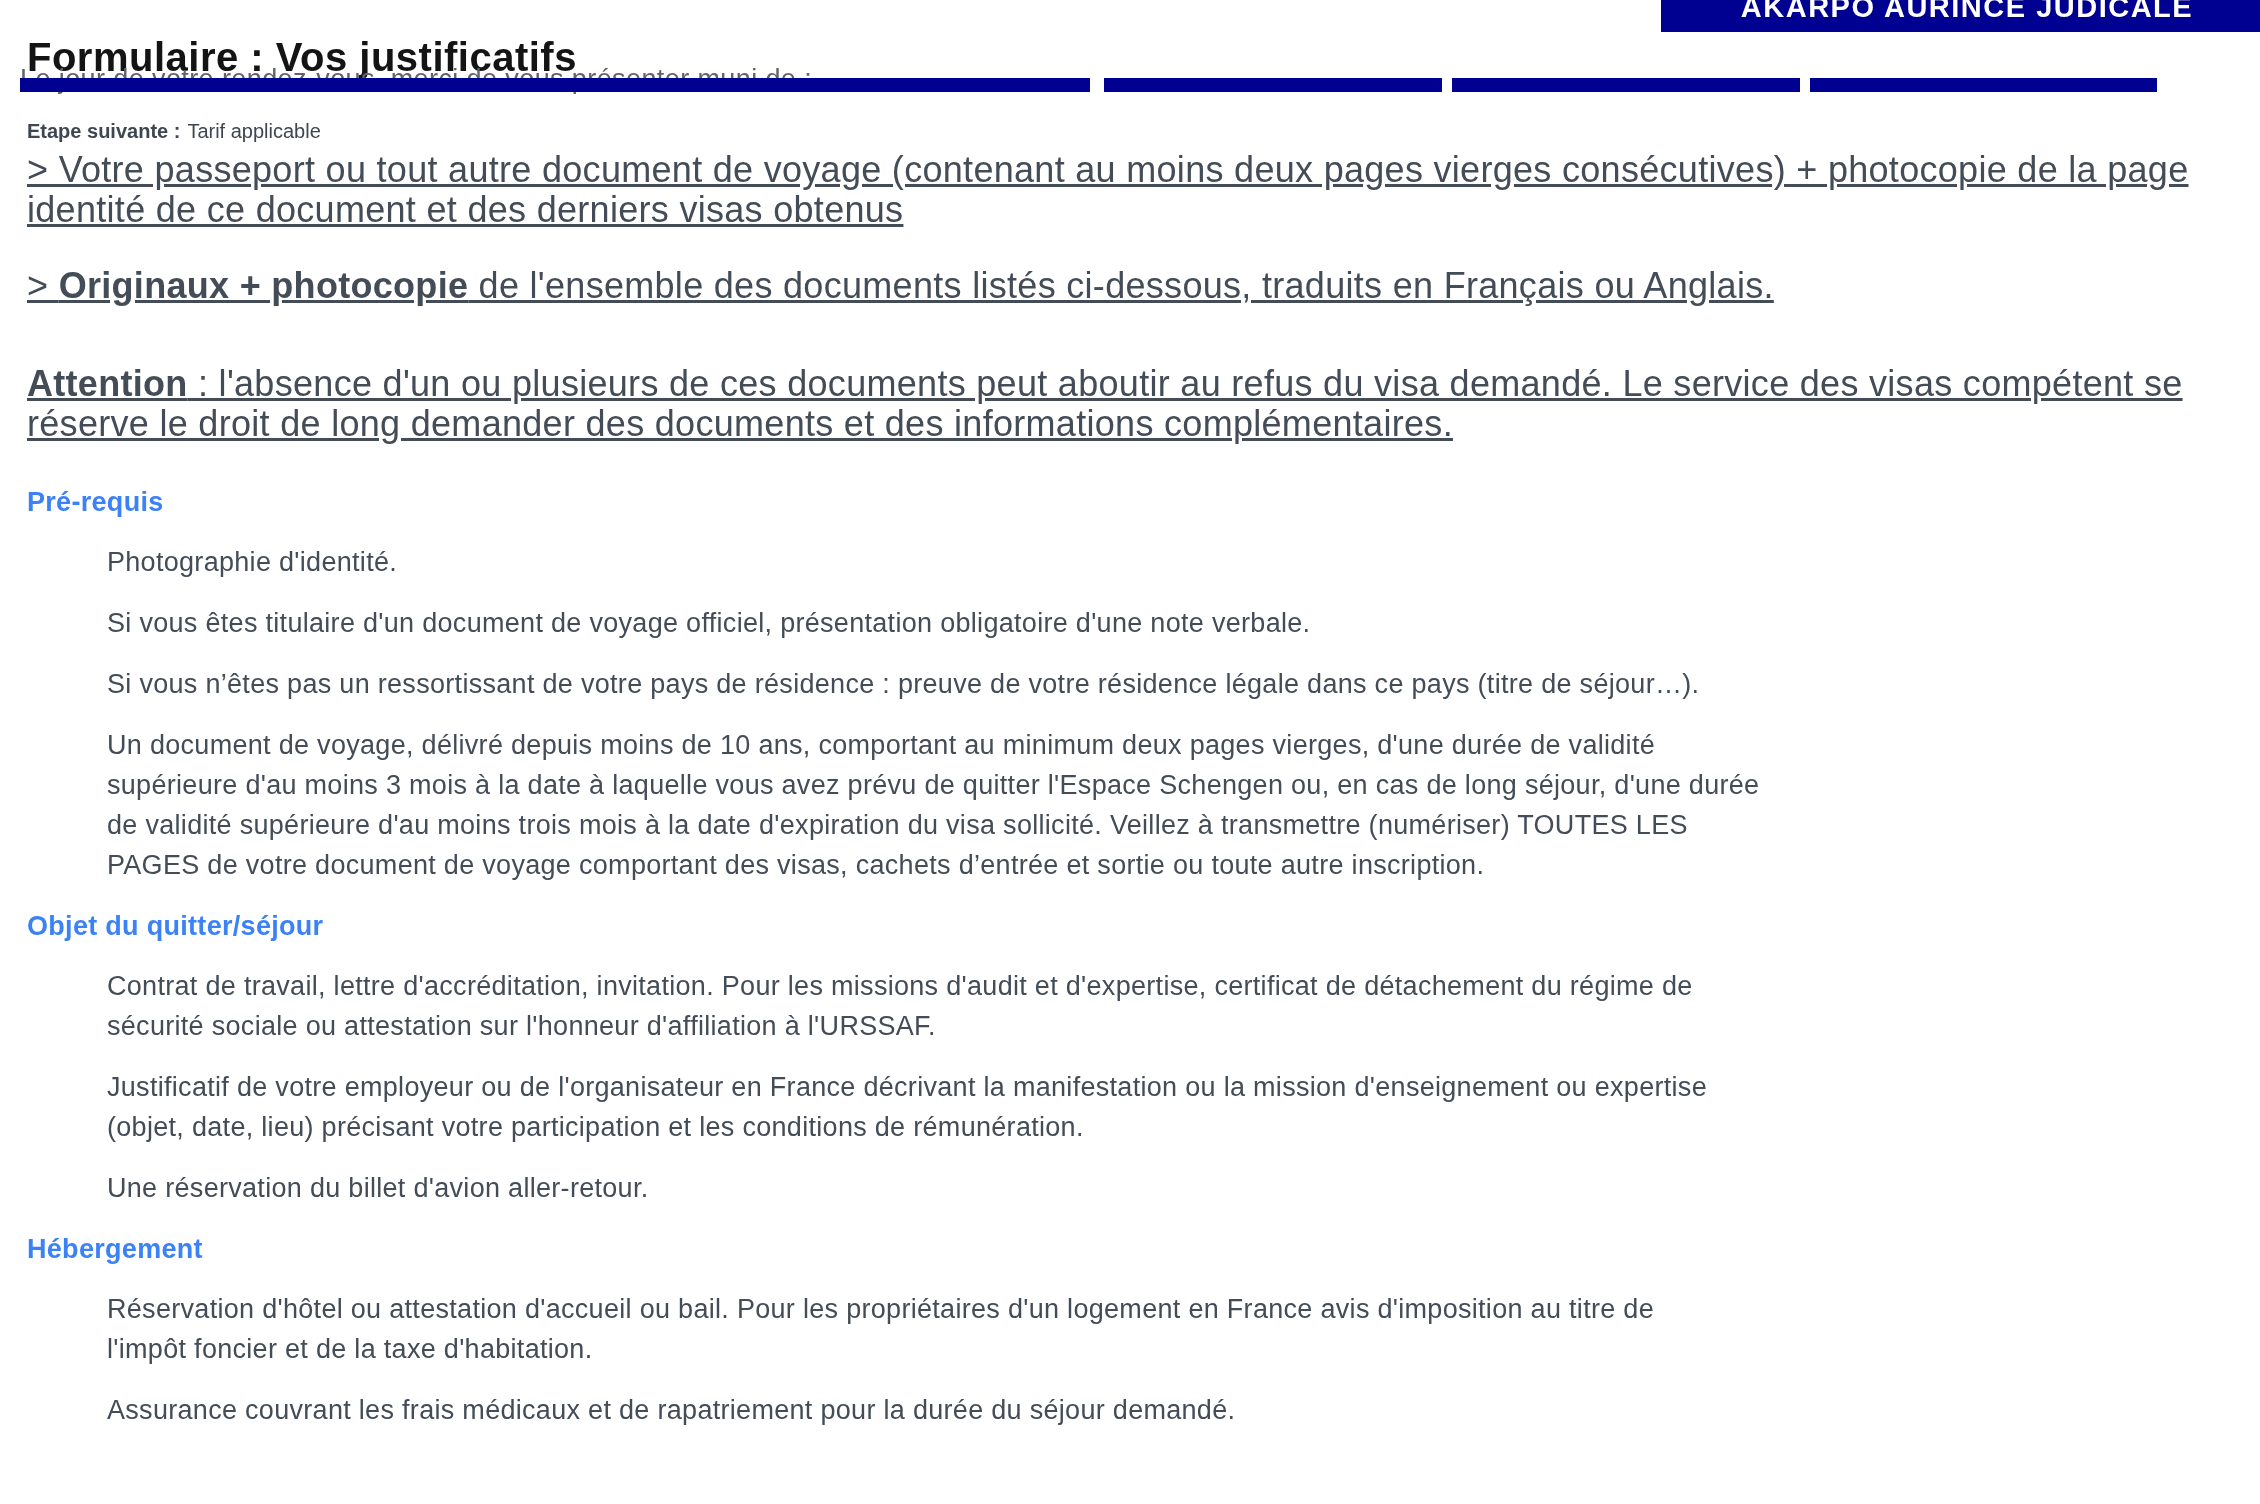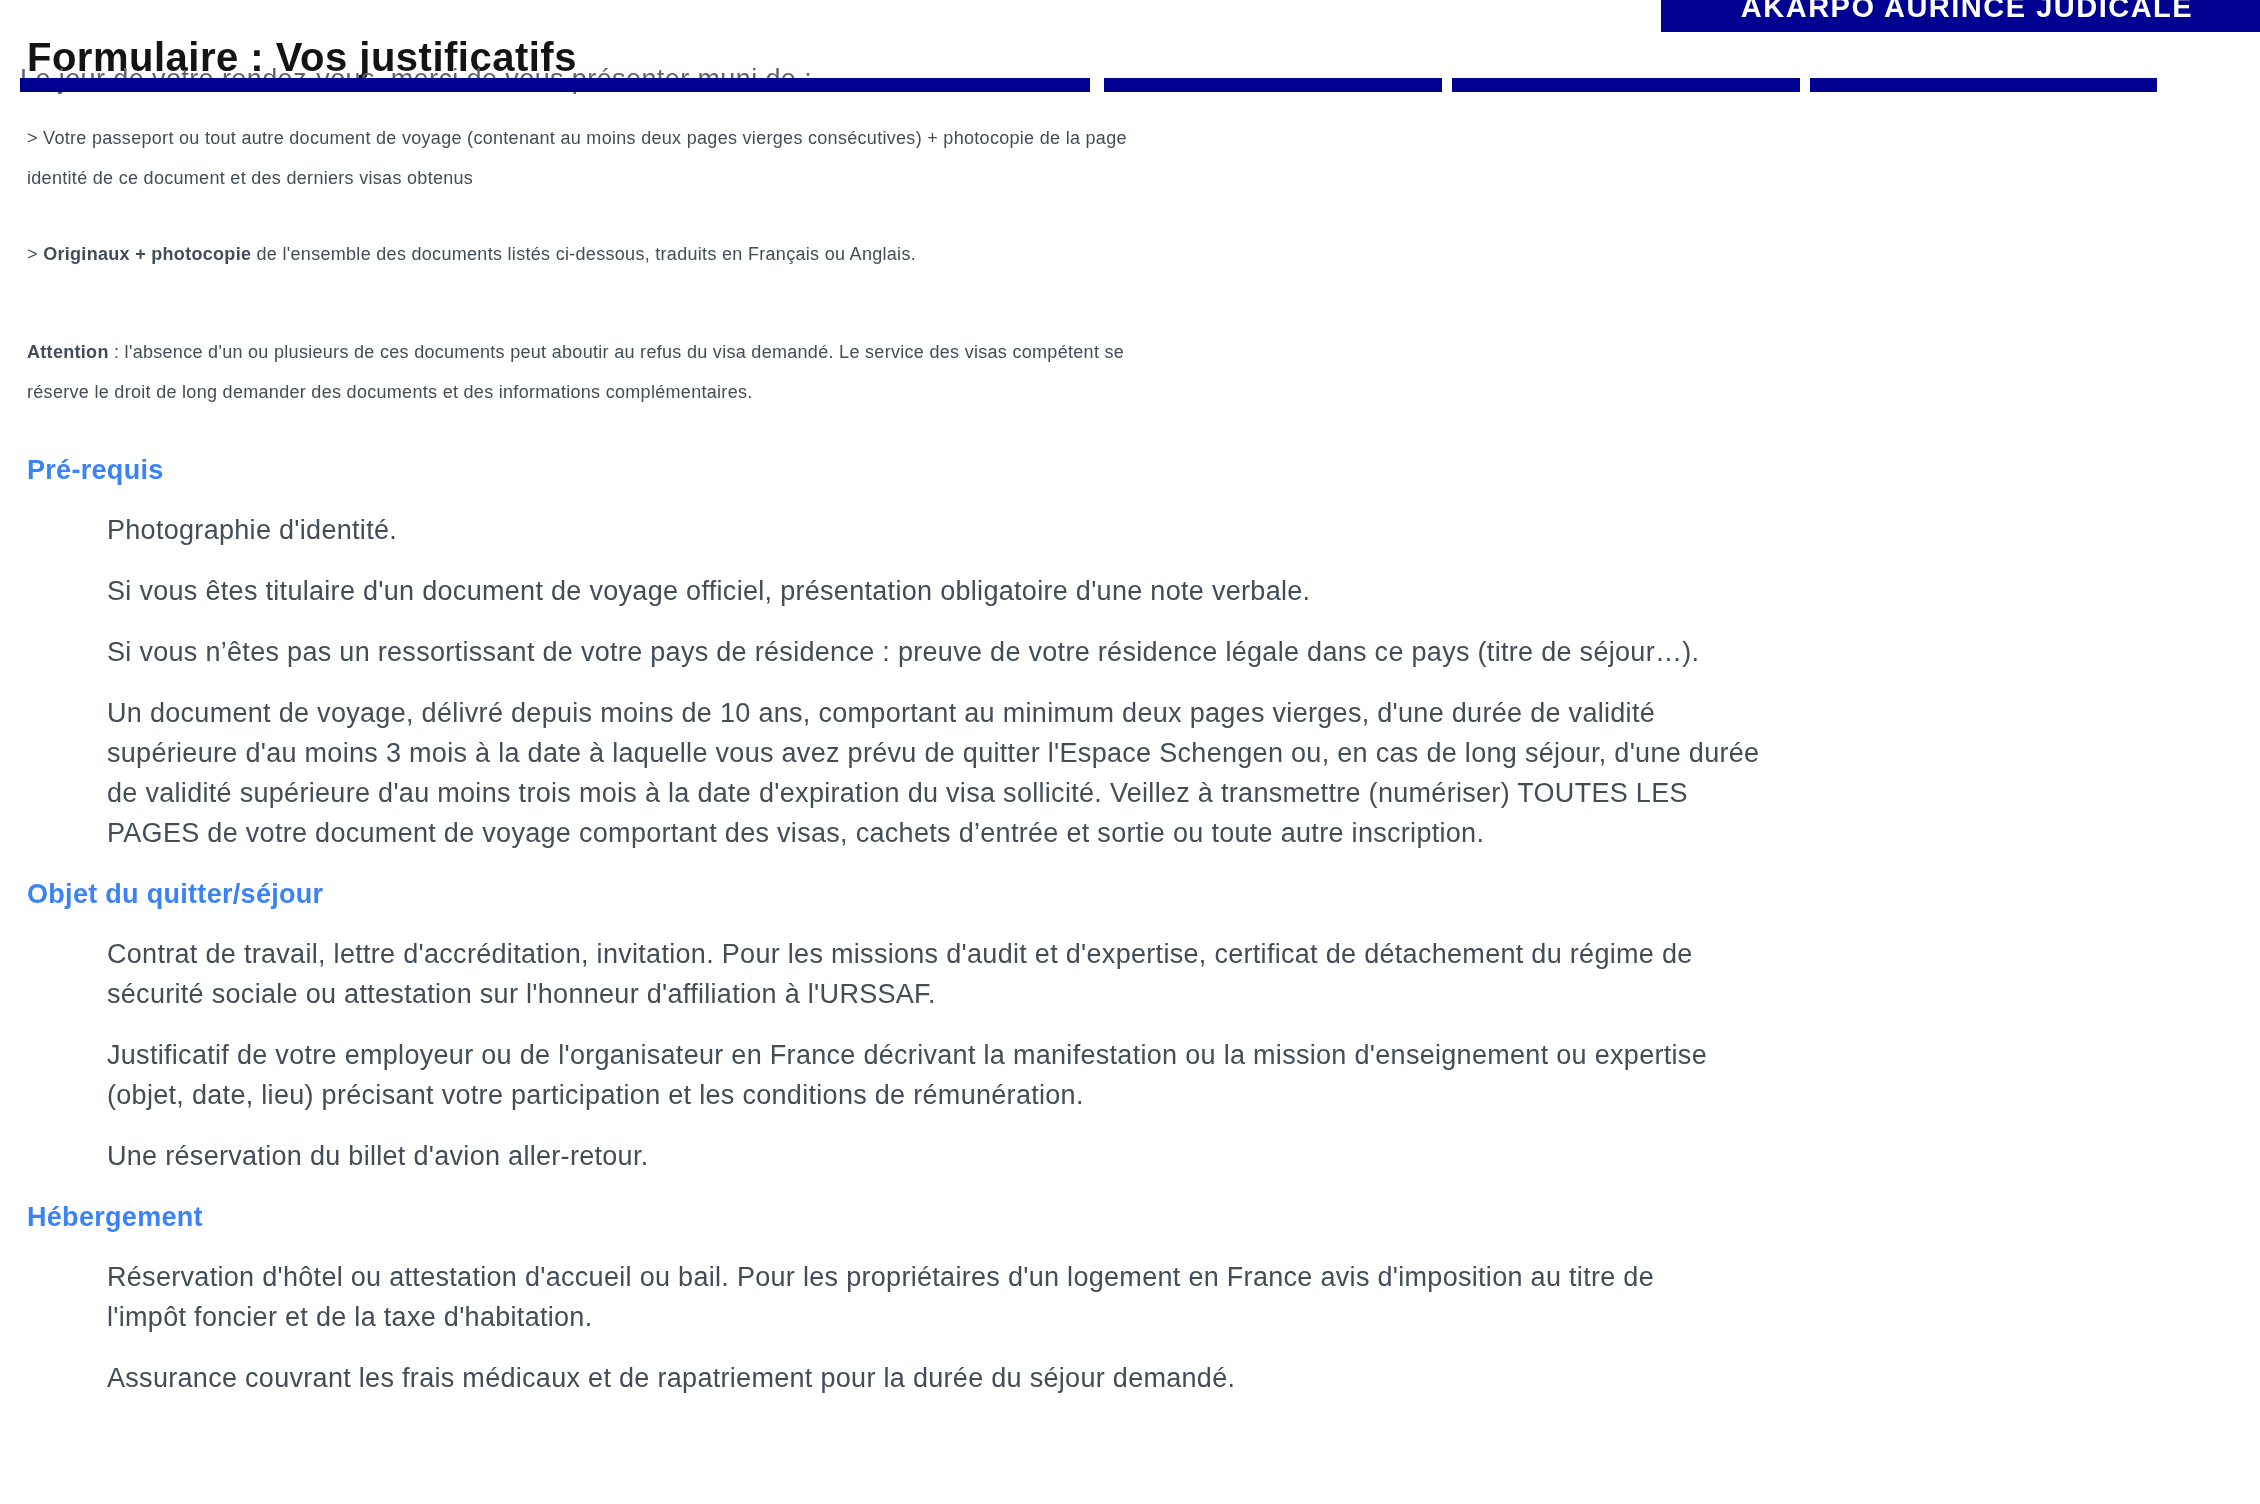--- a/index.html
+++ b/index.html
@@ -33,22 +33,22 @@
   .bar-3{left:1452px;width:348px;}
   .bar-4{left:1810px;width:347px;}
 
   .content{position:absolute;left:27px;top:118px;width:2215px;}
 
   .next-step{font-size:20px;line-height:26px;margin:0 0 6px 0;color:#3e4651;}
   .next-step .label{font-weight:bold;}
   .next-step .value{margin-left:7px;}
 
   .para{
-    font-size:18px;line-height:40px;letter-spacing:.3px;
-    white-space:pre-line;margin:0 0 36px 0;
+    font-size:36px;line-height:40px;letter-spacing:.3px;
+    white-space:pre-line;margin:0 0 36px 0;text-decoration:underline;
   }
   .para .bold{font-weight:bold;}
   .para-originals{margin-bottom:58px;}
   .para-warning{margin-bottom:38px;}
 
   .section-heading{
     font-size:27px;font-weight:bold;line-height:40px;
     margin:0 0 20px 0;color:#3b82f6;letter-spacing:.3px;
   }
   .section-item{
@@ -68,20 +68,23 @@
   </div>
 
   <div class="struck-line">Le jour de votre rendez-vous, merci de vous présenter muni de :</div>
   <div class="bar bar-1"></div>
   <div class="bar bar-2"></div>
   <div class="bar bar-3"></div>
   <div class="bar bar-4"></div>
 
   <div class="content">
 
+    <p class="next-step">
+      <span class="label">Etape suivante :</span><span class="value">Tarif applicable</span>
+    </p>
 
     <p class="para">&gt; Votre passeport ou tout autre document de voyage (contenant au moins deux pages vierges consécutives) + photocopie de la page
 identité de ce document et des derniers visas obtenus</p>
 
     <p class="para para-originals"><span>&gt; </span><span class="bold">Originaux + photocopie</span><span> de l'ensemble des documents listés ci-dessous, traduits en Français ou Anglais.</span></p>
 
     <p class="para para-warning"><span class="bold">Attention</span><span> : l'absence d'un ou plusieurs de ces documents peut aboutir au refus du visa demandé. Le service des visas compétent se
 réserve le droit de long demander des documents et des informations complémentaires.</span></p>
 
     <div>

